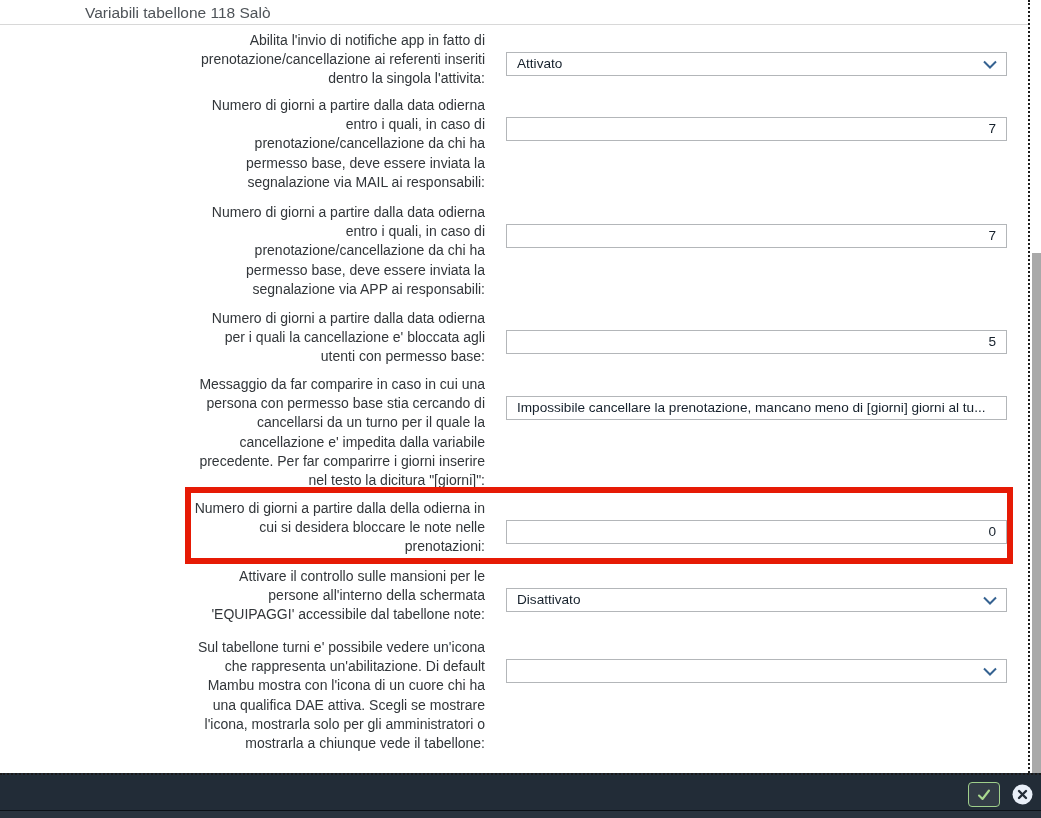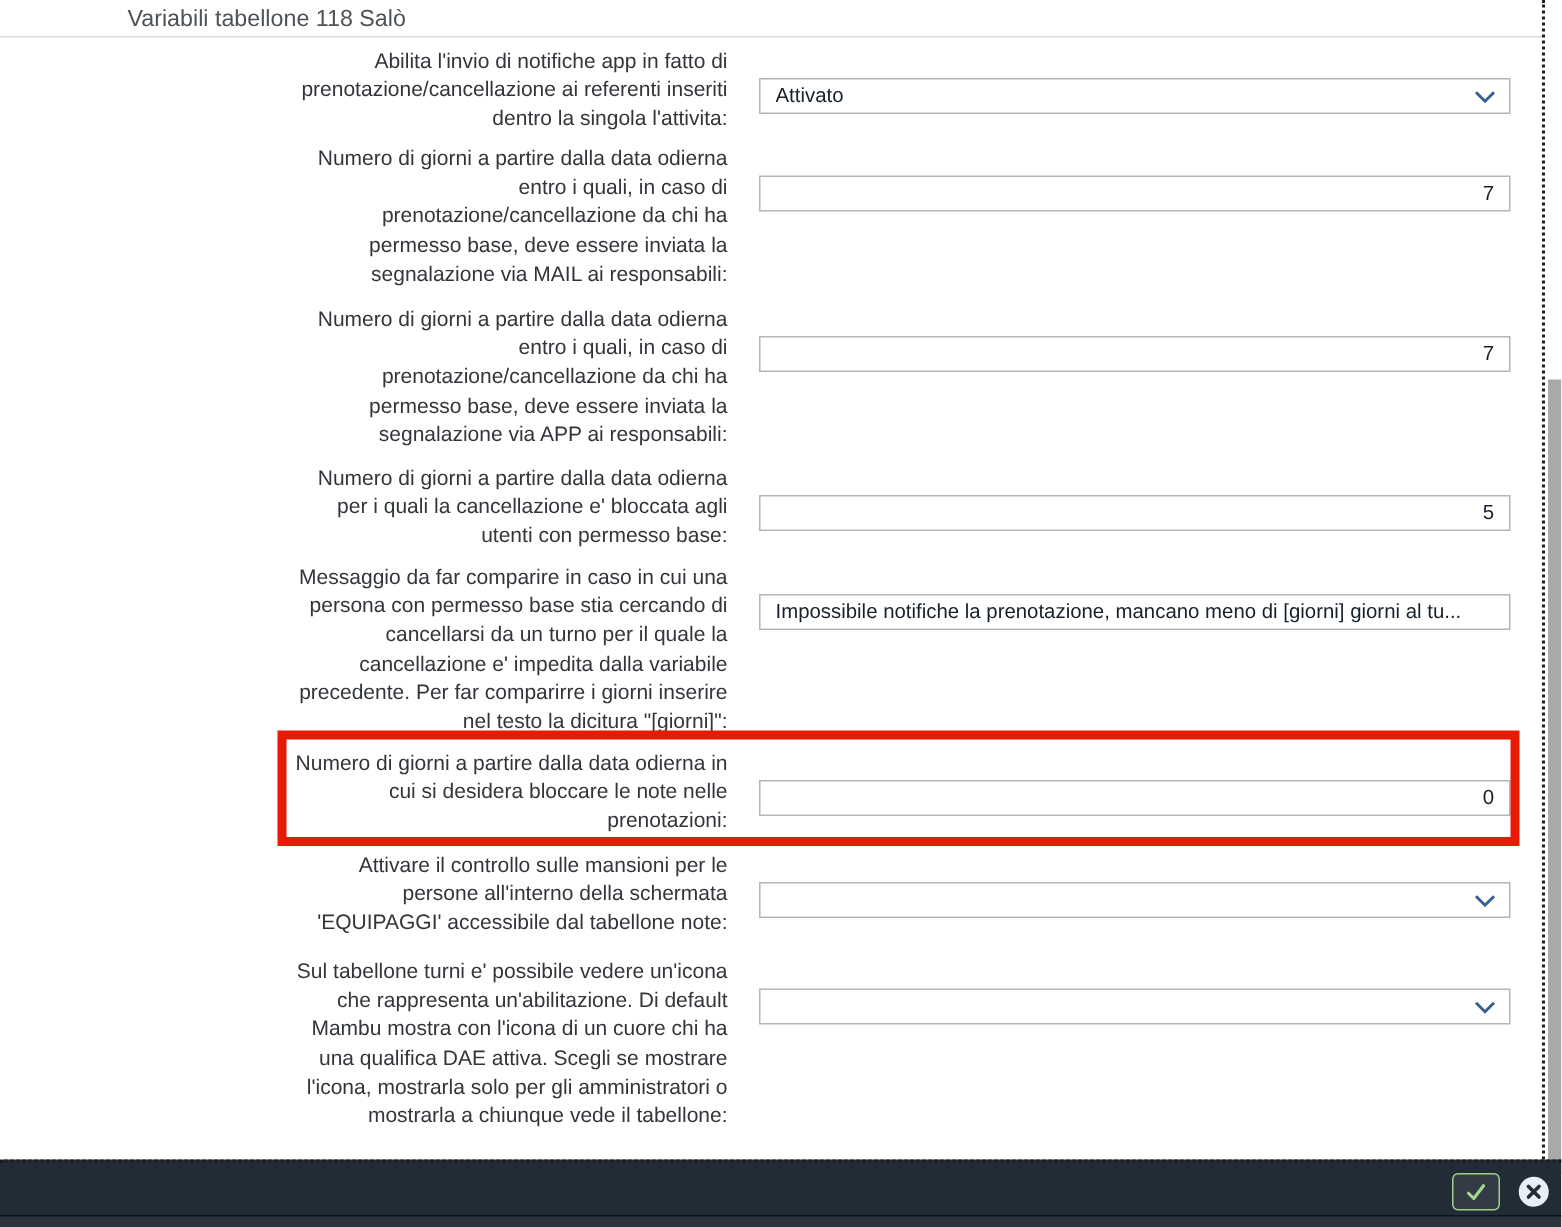--- a/index.html
+++ b/index.html
@@ -132,38 +132,39 @@
   </div>
 
   <div class="form-row" style="top:372px;">
     <div class="row-label">Messaggio da far comparire in caso in cui una
 persona con permesso base stia cercando di
 cancellarsi da un turno per il quale la
 cancellazione e' impedita dalla variabile
 precedente. Per far comparirre i giorni inserire
 nel testo la dicitura "[giorni]":</div>
     <div class="row-control is-input">
-      <span class="value">Impossibile notifiche la prenotazione, mancano meno di [giorni] giorni al tu...</span>
+      <span class="value">Impossibile cancellare la prenotazione, mancano meno di [giorni] giorni al tu...</span>
     </div>
   </div>
 
   <div class="form-row" style="top:496px;">
-    <div class="row-label">Numero di giorni a partire dalla data odierna in
+    <div class="row-label">Numero di giorni a partire dalla della odierna in
 cui si desidera bloccare le note nelle
 prenotazioni:</div>
     <div class="row-control is-input align-right">
       <span class="value">0</span>
     </div>
   </div>
 
   <div class="form-row" style="top:564px;">
     <div class="row-label">Attivare il controllo sulle mansioni per le
 persone all'interno della schermata
 'EQUIPAGGI' accessibile dal tabellone note:</div>
     <div class="row-control">
+      <span class="value">Disattivato</span>
       <svg class="chevron" viewBox="0 0 16 9">
           <polyline points="2,1.5 8,7.5 14,1.5" fill="none" stroke="#356291" stroke-width="2"></polyline>
         </svg>
     </div>
   </div>
 
   <div class="form-row" style="top:635px;">
     <div class="row-label">Sul tabellone turni e' possibile vedere un'icona
 che rappresenta un'abilitazione. Di default
 Mambu mostra con l'icona di un cuore chi ha

